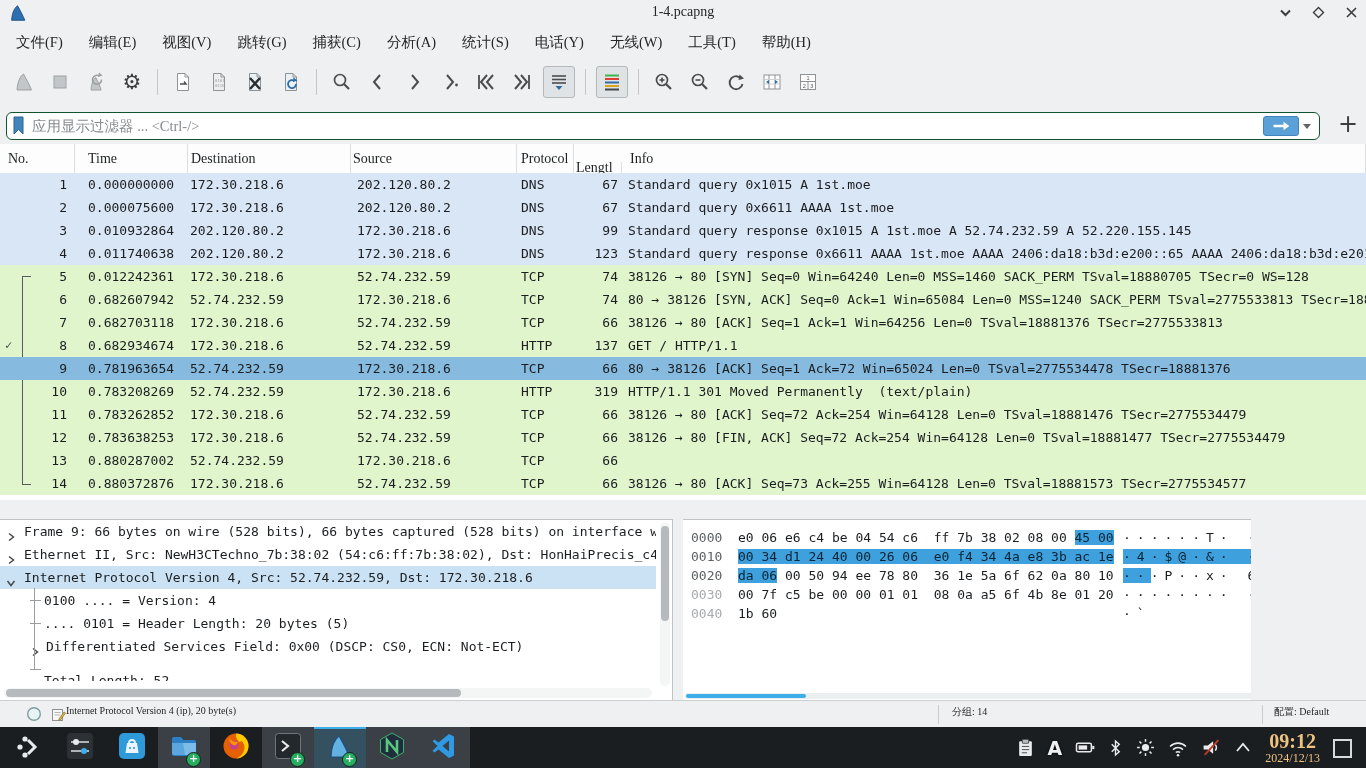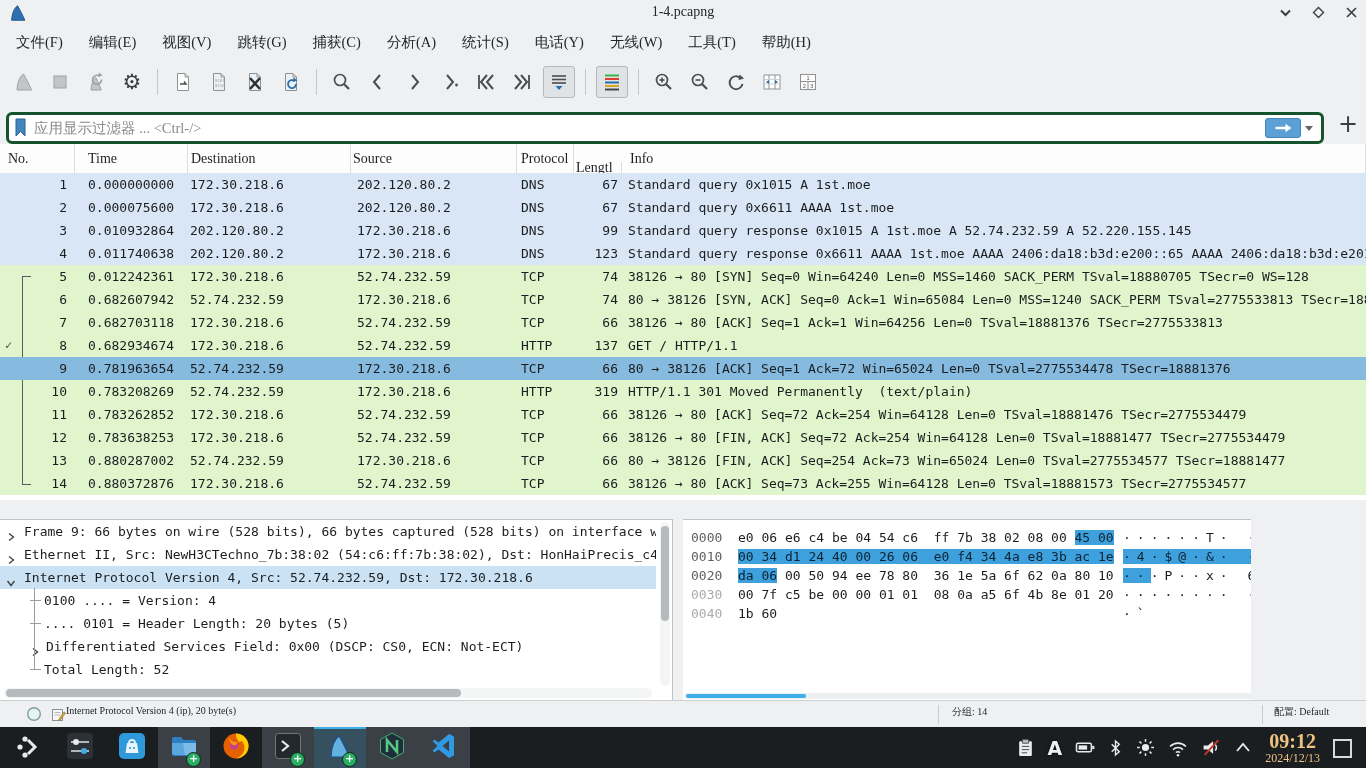--- a/index.html
+++ b/index.html
@@ -17,21 +17,21 @@
   .menu-item{padding:2px 4px;white-space:nowrap;cursor:default;}
   
   #toolbar{position:absolute;top:58px;left:0;width:1366px;height:48px;display:flex;align-items:center;padding-left:6px;}
   .tbtn{width:30px;height:30px;margin:0 3px;border-radius:3px;display:flex;align-items:center;justify-content:center;}
   .tbtn.toggled{background:#e0e3e5;border:1px solid #b4b8bb;}
   .tsep{width:1px;height:26px;background:#c4c7c9;margin:0 7px;}
   .uglyph{font-family:"DejaVu Sans",sans-serif;font-size:21px;color:#3b3e40;line-height:1;}
   
   #filterbar{position:absolute;top:106px;left:0;width:1366px;height:38px;}
   #filter-field{position:absolute;left:6px;top:6px;width:1312px;height:26px;background:#ffffff;
-                border:3px solid #14532d;border-radius:6px;display:flex;align-items:center;}
+                border:1px solid #14532d;border-radius:6px;display:flex;align-items:center;}
   #filter-bookmark{margin:0 4px 0 4px;display:flex;}
   #filter-input{flex:1;border:none;outline:none;font-family:"Liberation Serif","DejaVu Serif",serif;
                 font-size:14.5px;color:#232629;background:transparent;}
   #filter-input::placeholder{color:#878b8e;opacity:1;}
   #apply-btn{width:34px;height:18px;background:#5ba0d6;border:1px solid #4084bc;border-radius:3px;
              display:flex;align-items:center;justify-content:center;margin-right:4px;cursor:pointer;}
   #apply-caret{width:0;height:0;border-left:4px solid transparent;border-right:4px solid transparent;
                border-top:5px solid #5f6467;margin-right:8px;}
   #filter-add{position:absolute;right:8px;top:4px;font-size:24px;font-family:"DejaVu Sans",sans-serif;
               color:#3b3e40;cursor:pointer;line-height:28px;}
@@ -338,41 +338,41 @@
       <div class="prow dns"><span class="c-no">3</span><span class="c-time">0.010932864</span><span class="c-src">202.120.80.2</span><span class="c-dst">172.30.218.6</span><span class="c-proto">DNS</span><span class="c-len">99</span><span class="c-info">Standard query response 0x1015 A 1st.moe A 52.74.232.59 A 52.220.155.145</span></div>
       <div class="prow dns"><span class="c-no">4</span><span class="c-time">0.011740638</span><span class="c-src">202.120.80.2</span><span class="c-dst">172.30.218.6</span><span class="c-proto">DNS</span><span class="c-len">123</span><span class="c-info">Standard query response 0x6611 AAAA 1st.moe AAAA 2406:da18:b3d:e200::65 AAAA 2406:da18:b3d:e201</span></div>
       <div class="prow tcp"><span class="mark mk-start"></span><span class="c-no">5</span><span class="c-time">0.012242361</span><span class="c-src">172.30.218.6</span><span class="c-dst">52.74.232.59</span><span class="c-proto">TCP</span><span class="c-len">74</span><span class="c-info">38126 → 80 [SYN] Seq=0 Win=64240 Len=0 MSS=1460 SACK_PERM TSval=18880705 TSecr=0 WS=128</span></div>
       <div class="prow tcp"><span class="mark mk-mid"></span><span class="c-no">6</span><span class="c-time">0.682607942</span><span class="c-src">52.74.232.59</span><span class="c-dst">172.30.218.6</span><span class="c-proto">TCP</span><span class="c-len">74</span><span class="c-info">80 → 38126 [SYN, ACK] Seq=0 Ack=1 Win=65084 Len=0 MSS=1240 SACK_PERM TSval=2775533813 TSecr=188</span></div>
       <div class="prow tcp"><span class="mark mk-mid"></span><span class="c-no">7</span><span class="c-time">0.682703118</span><span class="c-src">172.30.218.6</span><span class="c-dst">52.74.232.59</span><span class="c-proto">TCP</span><span class="c-len">66</span><span class="c-info">38126 → 80 [ACK] Seq=1 Ack=1 Win=64256 Len=0 TSval=18881376 TSecr=2775533813</span></div>
       <div class="prow tcp"><span class="mark mk-check">✓</span><span class="mark mk-mid"></span><span class="c-no">8</span><span class="c-time">0.682934674</span><span class="c-src">172.30.218.6</span><span class="c-dst">52.74.232.59</span><span class="c-proto">HTTP</span><span class="c-len">137</span><span class="c-info">GET / HTTP/1.1</span></div>
       <div class="prow sel"><span class="c-no">9</span><span class="c-time">0.781963654</span><span class="c-src">52.74.232.59</span><span class="c-dst">172.30.218.6</span><span class="c-proto">TCP</span><span class="c-len">66</span><span class="c-info">80 → 38126 [ACK] Seq=1 Ack=72 Win=65024 Len=0 TSval=2775534478 TSecr=18881376</span></div>
       <div class="prow tcp"><span class="mark mk-mid"></span><span class="c-no">10</span><span class="c-time">0.783208269</span><span class="c-src">52.74.232.59</span><span class="c-dst">172.30.218.6</span><span class="c-proto">HTTP</span><span class="c-len">319</span><span class="c-info">HTTP/1.1 301 Moved Permanently  (text/plain)</span></div>
       <div class="prow tcp"><span class="mark mk-mid"></span><span class="c-no">11</span><span class="c-time">0.783262852</span><span class="c-src">172.30.218.6</span><span class="c-dst">52.74.232.59</span><span class="c-proto">TCP</span><span class="c-len">66</span><span class="c-info">38126 → 80 [ACK] Seq=72 Ack=254 Win=64128 Len=0 TSval=18881476 TSecr=2775534479</span></div>
       <div class="prow tcp"><span class="mark mk-mid"></span><span class="c-no">12</span><span class="c-time">0.783638253</span><span class="c-src">172.30.218.6</span><span class="c-dst">52.74.232.59</span><span class="c-proto">TCP</span><span class="c-len">66</span><span class="c-info">38126 → 80 [FIN, ACK] Seq=72 Ack=254 Win=64128 Len=0 TSval=18881477 TSecr=2775534479</span></div>
-      <div class="prow tcp"><span class="mark mk-mid"></span><span class="c-no">13</span><span class="c-time">0.880287002</span><span class="c-src">52.74.232.59</span><span class="c-dst">172.30.218.6</span><span class="c-proto">TCP</span><span class="c-len">66</span><span class="c-info">80 → 38126 [FIN, ACK] Seq=254 Ack=73 Win=65024 Len=0 TSval=2775534577 TSecr=18881477</span></div>
+      <div class="prow tcp"><span class="mark mk-mid"></span><span class="c-no">13</span><span class="c-time">0.880287002</span><span class="c-src">52.74.232.59</span><span class="c-dst">172.30.218.6</span><span class="c-proto">TCP</span><span class="c-len">66</span></div>
       <div class="prow tcp"><span class="mark mk-end"></span><span class="c-no">14</span><span class="c-time">0.880372876</span><span class="c-src">172.30.218.6</span><span class="c-dst">52.74.232.59</span><span class="c-proto">TCP</span><span class="c-len">66</span><span class="c-info">38126 → 80 [ACK] Seq=73 Ack=255 Win=64128 Len=0 TSval=18881573 TSecr=2775534577</span></div>
     </div>
 
   <div id="detail-pane">
     <div id="detail-lines">
         <div class="dline"><span class="dexp" style="left: 6px;"><svg width="10" height="10" viewBox="0 0 10 10" xmlns="http://www.w3.org/2000/svg">
               <polyline points="3,1.5 7.5,5 3,8.5" fill="none" stroke="#444" stroke-width="1.4"></polyline>
             </svg></span><span style="position: absolute; left: 24px;">Frame 9: 66 bytes on wire (528 bits), 66 bytes captured (528 bits) on interface wl</span></div>
         <div class="dline"><span class="dexp" style="left: 6px;"><svg width="10" height="10" viewBox="0 0 10 10" xmlns="http://www.w3.org/2000/svg">
               <polyline points="3,1.5 7.5,5 3,8.5" fill="none" stroke="#444" stroke-width="1.4"></polyline>
             </svg></span><span style="position: absolute; left: 24px;">Ethernet II, Src: NewH3CTechno_7b:38:02 (54:c6:ff:7b:38:02), Dst: HonHaiPrecis_c4:</span></div>
         <div class="dline sel"><span class="dexp" style="left: 6px;"><svg width="10" height="10" viewBox="0 0 10 10" xmlns="http://www.w3.org/2000/svg">
               <polyline points="1.5,3 5,7.5 8.5,3" fill="none" stroke="#444" stroke-width="1.4"></polyline>
             </svg></span><span style="position: absolute; left: 24px;">Internet Protocol Version 4, Src: 52.74.232.59, Dst: 172.30.218.6</span></div>
         <div class="dline"><span class="ddash"></span><span style="position: absolute; left: 44px;">0100 .... = Version: 4</span></div>
         <div class="dline"><span class="ddash"></span><span style="position: absolute; left: 44px;">.... 0101 = Header Length: 20 bytes (5)</span></div>
         <div class="dline"><span class="dexp" style="left: 30px;"><svg width="10" height="10" viewBox="0 0 10 10" xmlns="http://www.w3.org/2000/svg">
               <polyline points="3,1.5 7.5,5 3,8.5" fill="none" stroke="#444" stroke-width="1.4"></polyline>
             </svg></span><span style="position: absolute; left: 46px;">Differentiated Services Field: 0x00 (DSCP: CS0, ECN: Not-ECT)</span></div>
-        <div class="dline"><span class="ddash"></span><span style="position: absolute; left: 44px;">Total Length: 52</span></div>
+        <div class="dline"><span class="ddash"></span><span style="position: absolute; left: 44px; margin-top: 11px;">Total Length: 52</span></div>
       </div>
     <div id="dtree" style="top: 68px; height: 81px;"></div>
     <div id="d-vscroll">
         <div id="d-vthumb"></div>
       </div>
     <div id="d-hscroll">
         <div id="d-hthumb"></div>
       </div>
   </div>
 

